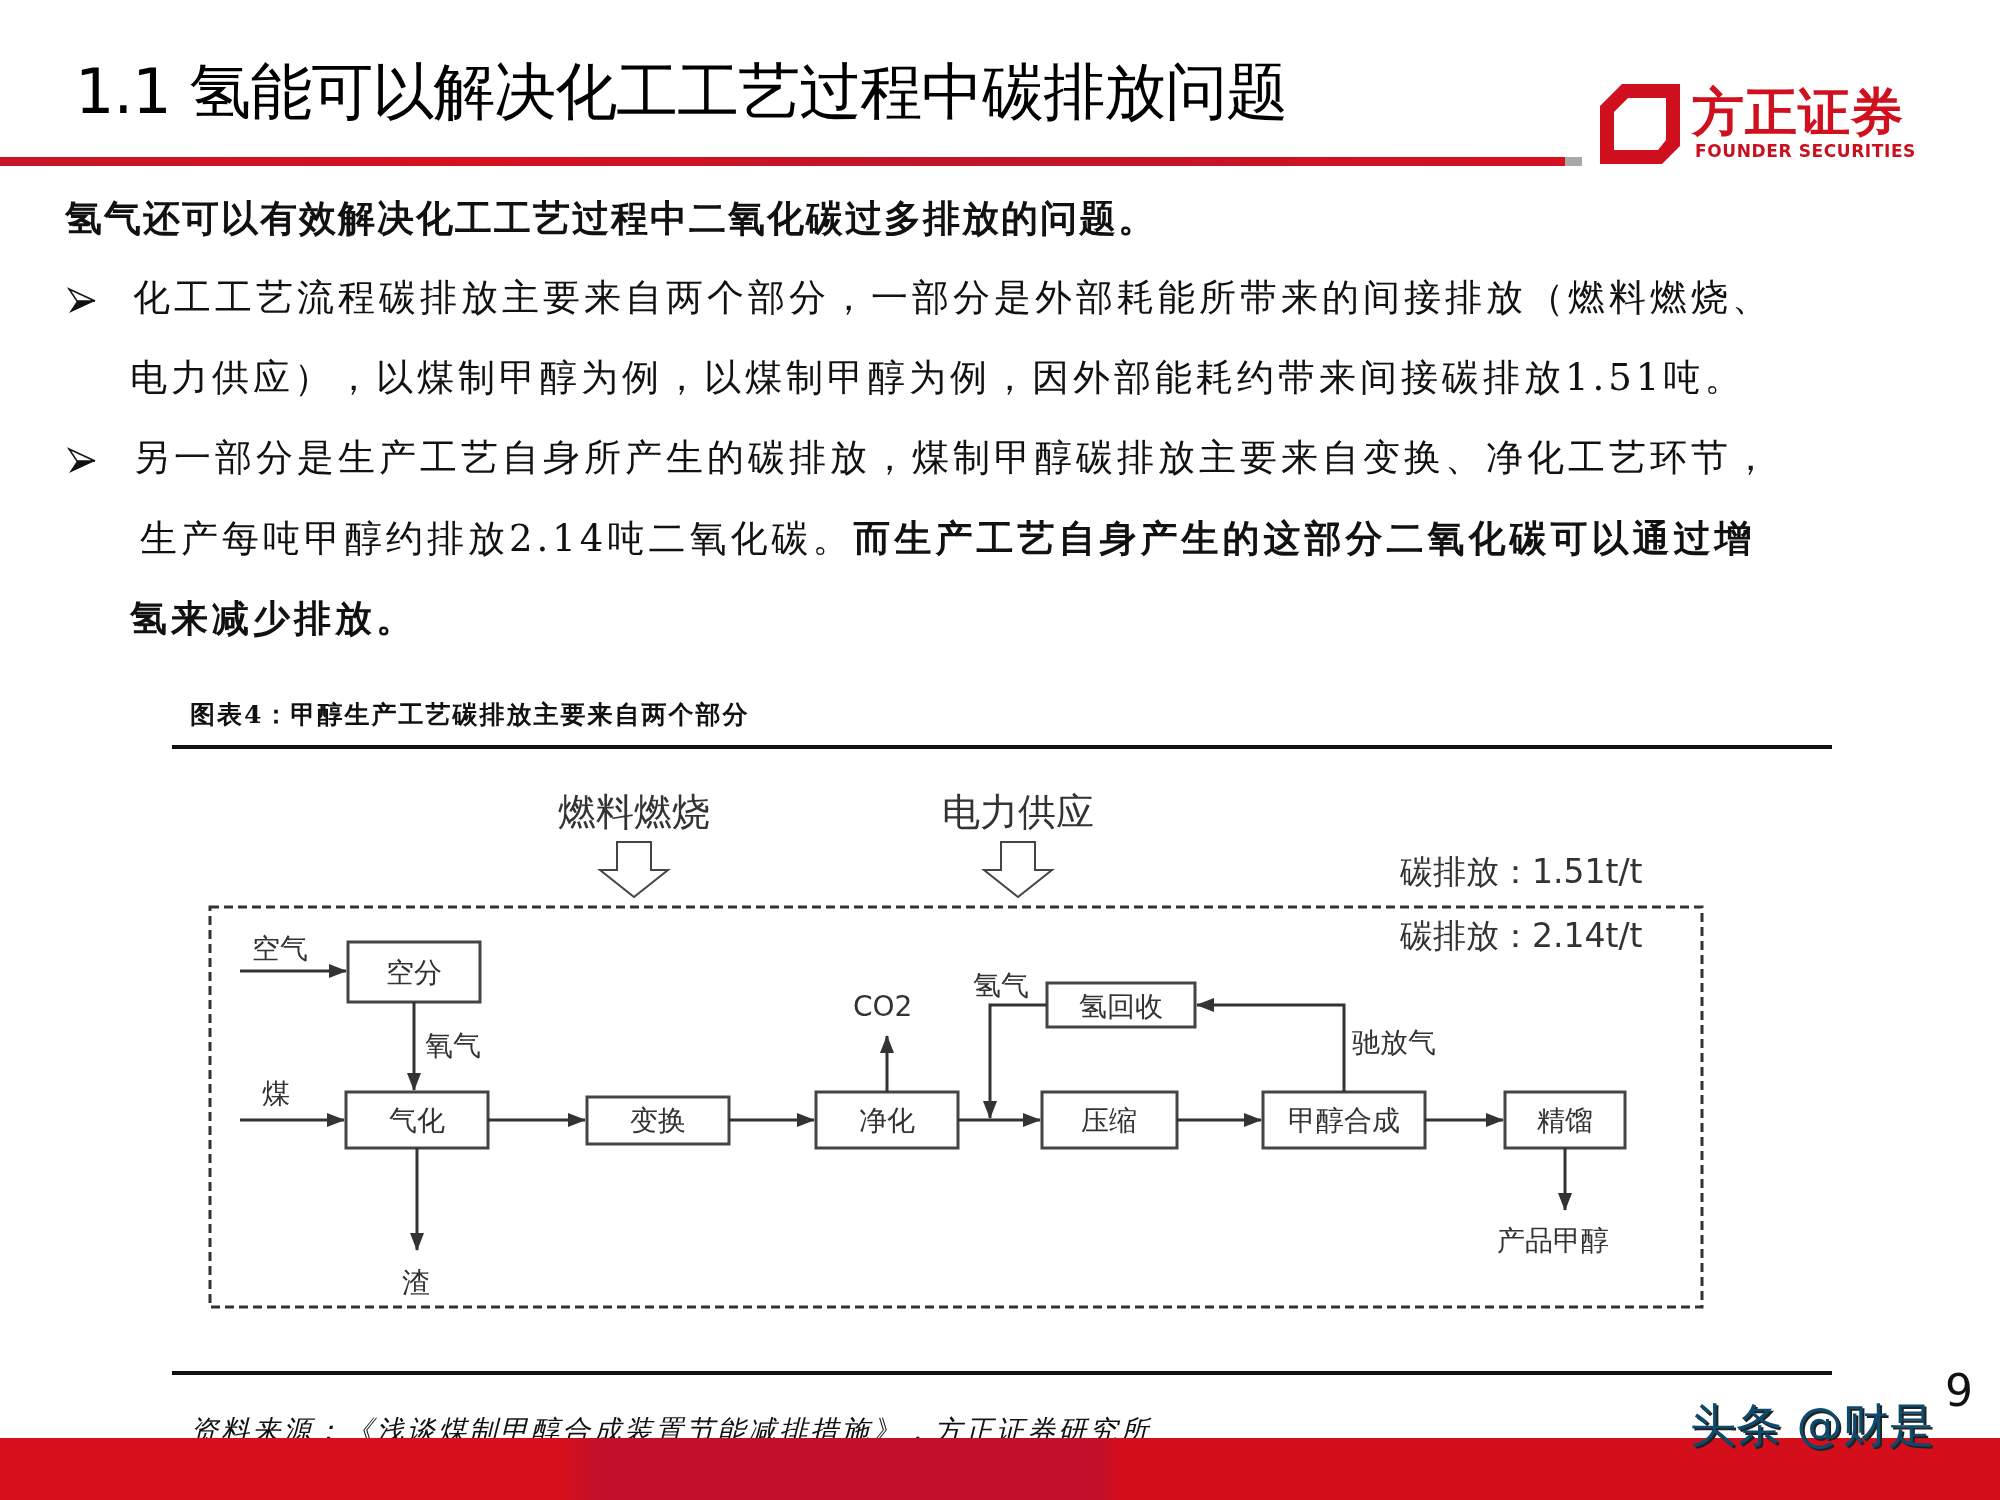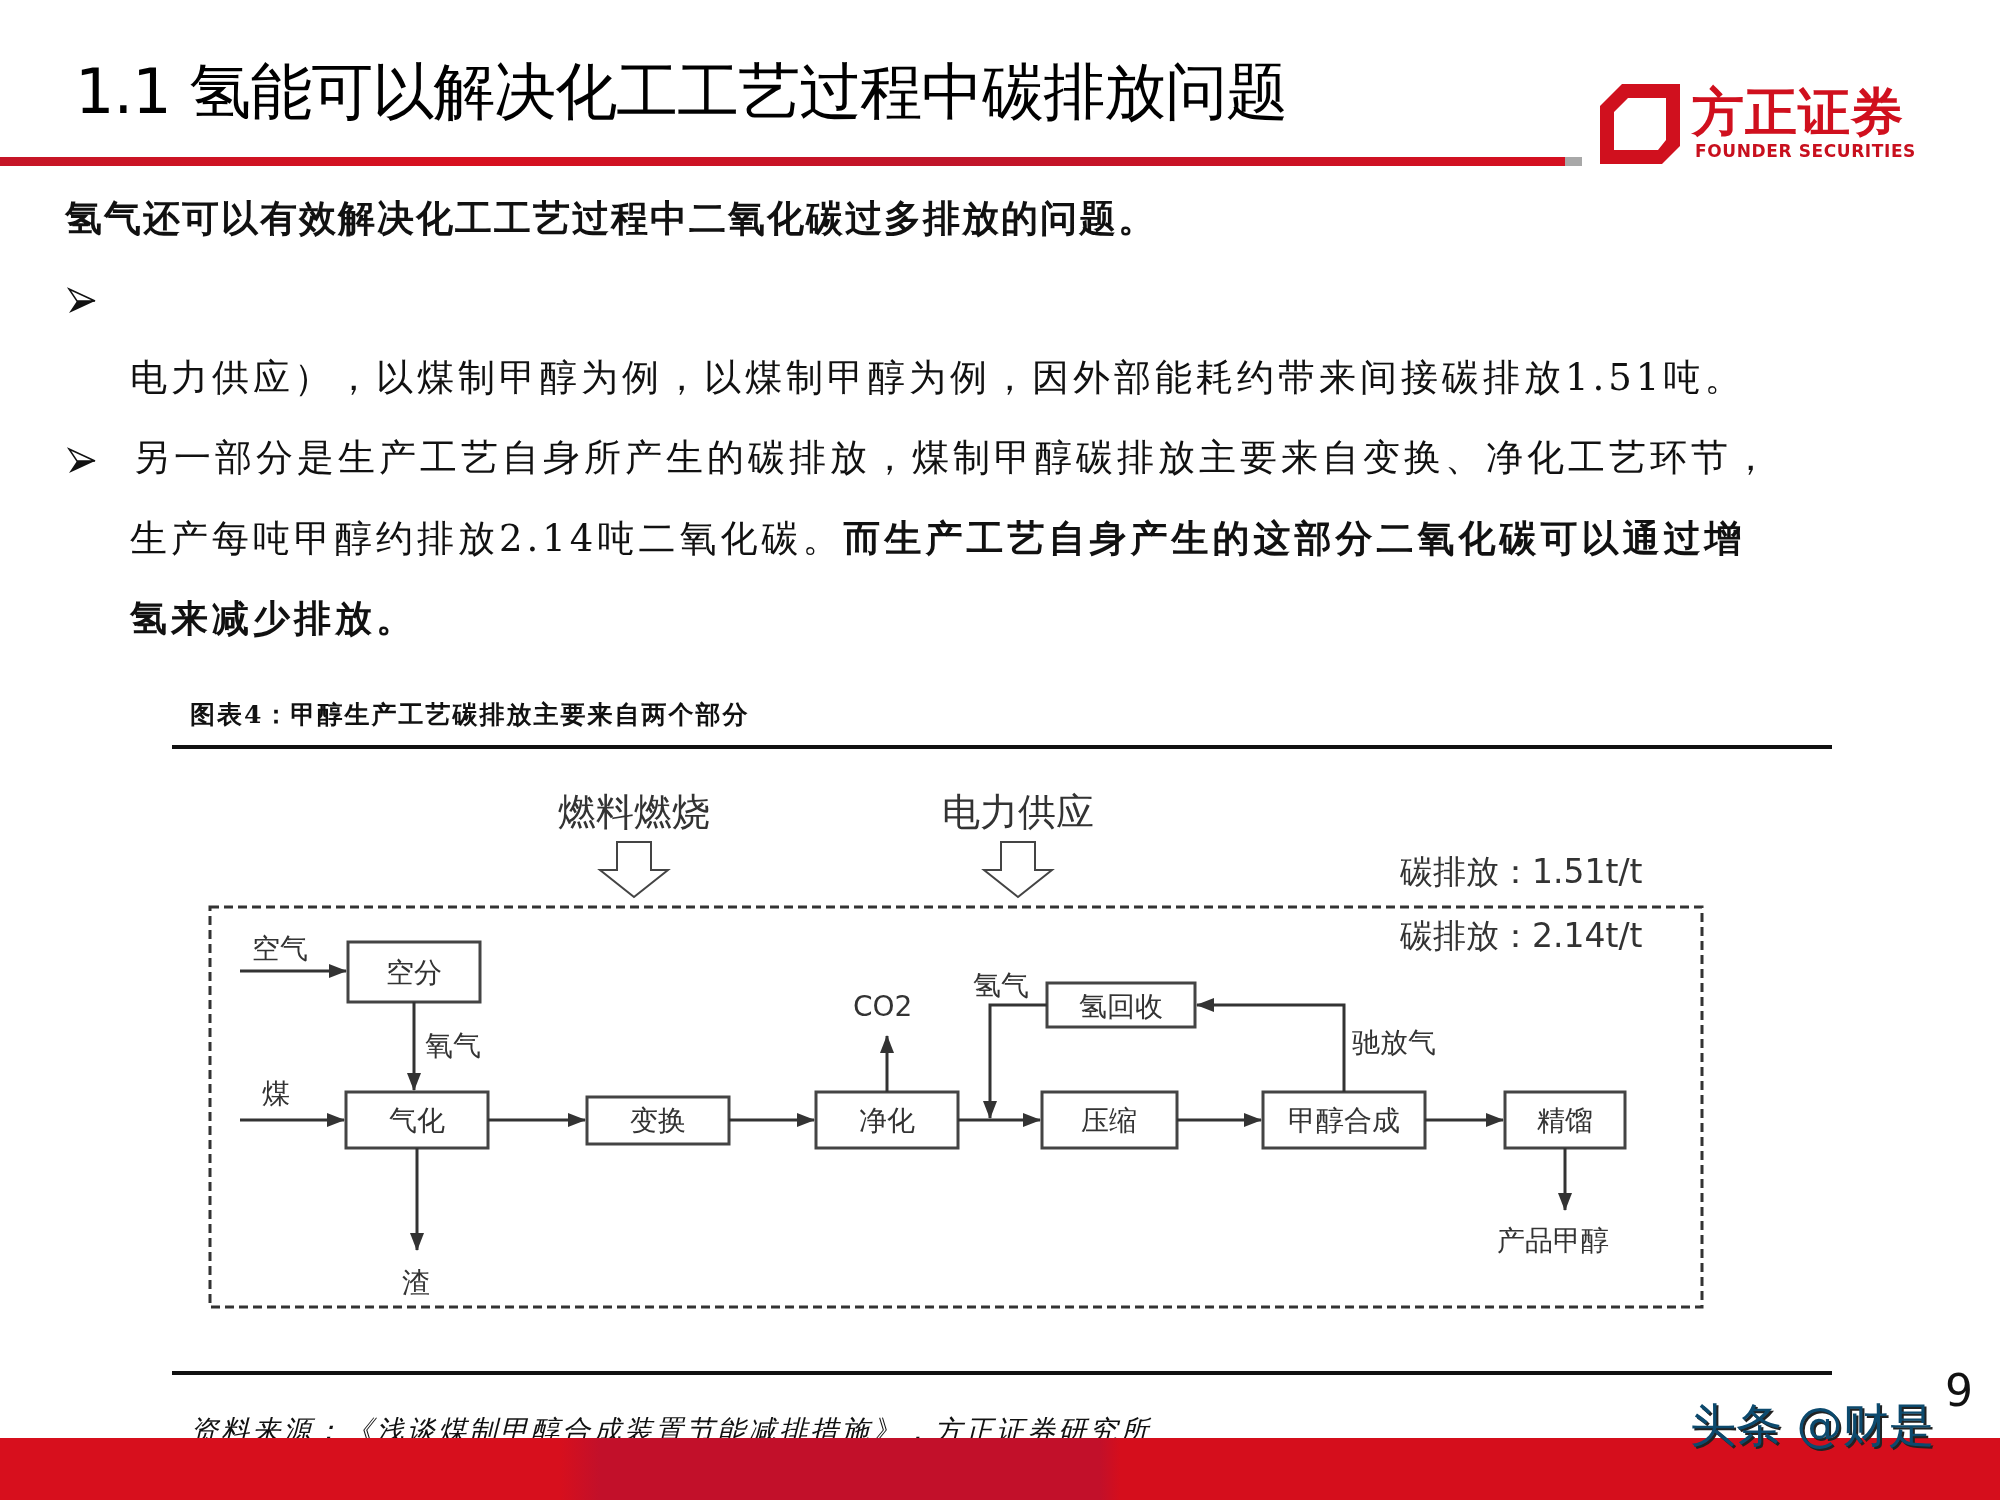--- a/index.html
+++ b/index.html
@@ -19,21 +19,21 @@
   .logo-en { position:absolute; left:95px; top:63px; font-family:"DejaVu Sans","Liberation Sans",sans-serif;
              font-weight:bold; font-size:17px; color:#c8101e; letter-spacing:0.6px; white-space:nowrap; }
   .para { font-size:37px; line-height:80px; white-space:nowrap; }
   #lead { left:65px; top:178px; font-weight:bold; letter-spacing:2px; }
   .bullet-row { left:65px; }
   .bullet-icon { display:inline-block; width:34px; height:34px; vertical-align:middle; margin-right:34px; }
   .line-text { letter-spacing:4px; }
   #b1l1 { top:258px; }
   #b1l2 { left:130px; top:338px; }
   #b2l1 { top:418px; }
-  #b2l2 { left:130px; top:498px; }
+  #b2l2 { left:140px; top:498px; }
   #b2l3 { left:130px; top:578px; }
   .bold { font-weight:bold; }
   #fig-title { left:190px; top:698px; font-size:25px; font-weight:bold; letter-spacing:2px; white-space:nowrap; }
   #fig-rule { left:172px; top:745px; width:1660px; height:4px; background:#111; }
   #diagram { left:0; top:0; width:2000px; height:1500px; }
   .dlabel { font-family:"DejaVu Sans","Liberation Sans",sans-serif; fill:#333; }
   #src-rule { left:172px; top:1371px; width:1660px; height:4px; background:#111; }
   #source { left:190px; top:1378px; font-size:28px; font-style:italic; letter-spacing:3px; white-space:nowrap; color:#111;margin-top:34px; }
   #pagenum { left:1945px; top:1365px; font-family:"DejaVu Sans","Liberation Sans",sans-serif; font-size:44px; color:#111; }
   #footer-band { left:0; top:1438px; width:2000px; height:62px;
@@ -56,21 +56,21 @@
   <div class="logo-cn">方正证券</div>
   <div class="logo-en">FOUNDER SECURITIES</div>
 </div>
 
 <div id="lead" class="abs para">氢气还可以有效解决化工工艺过程中二氧化碳过多排放的问题。</div>
 
 <div id="b1l1" class="abs para bullet-row">
   <svg class="bullet-icon" viewBox="0 0 34 34">
     <path d="M4 5 L30 17 L4 29 L12 17 Z" fill="#111"></path>
     <path d="M4 5 L30 17 L12 17 Z" fill="#fff" stroke="#111" stroke-width="1.5"></path>
-  </svg>
+  </svg><span class="line-text">化工工艺流程碳排放主要来自两个部分，一部分是外部耗能所带来的间接排放（燃料燃烧、</span>
 </div>
 <div id="b1l2" class="abs para line-text">电力供应），以煤制甲醇为例，以煤制甲醇为例，因外部能耗约带来间接碳排放1.51吨。</div>
 
 <div id="b2l1" class="abs para bullet-row">
   <svg class="bullet-icon" viewBox="0 0 34 34">
     <path d="M4 5 L30 17 L4 29 L12 17 Z" fill="#111"></path>
     <path d="M4 5 L30 17 L12 17 Z" fill="#fff" stroke="#111" stroke-width="1.5"></path>
   </svg><span class="line-text">另一部分是生产工艺自身所产生的碳排放，煤制甲醇碳排放主要来自变换、净化工艺环节，</span>
 </div>
 <div id="b2l2" class="abs para line-text"><span>生产每吨甲醇约排放2.14吨二氧化碳。</span><span class="bold">而生产工艺自身产生的这部分二氧化碳可以通过增</span></div>

